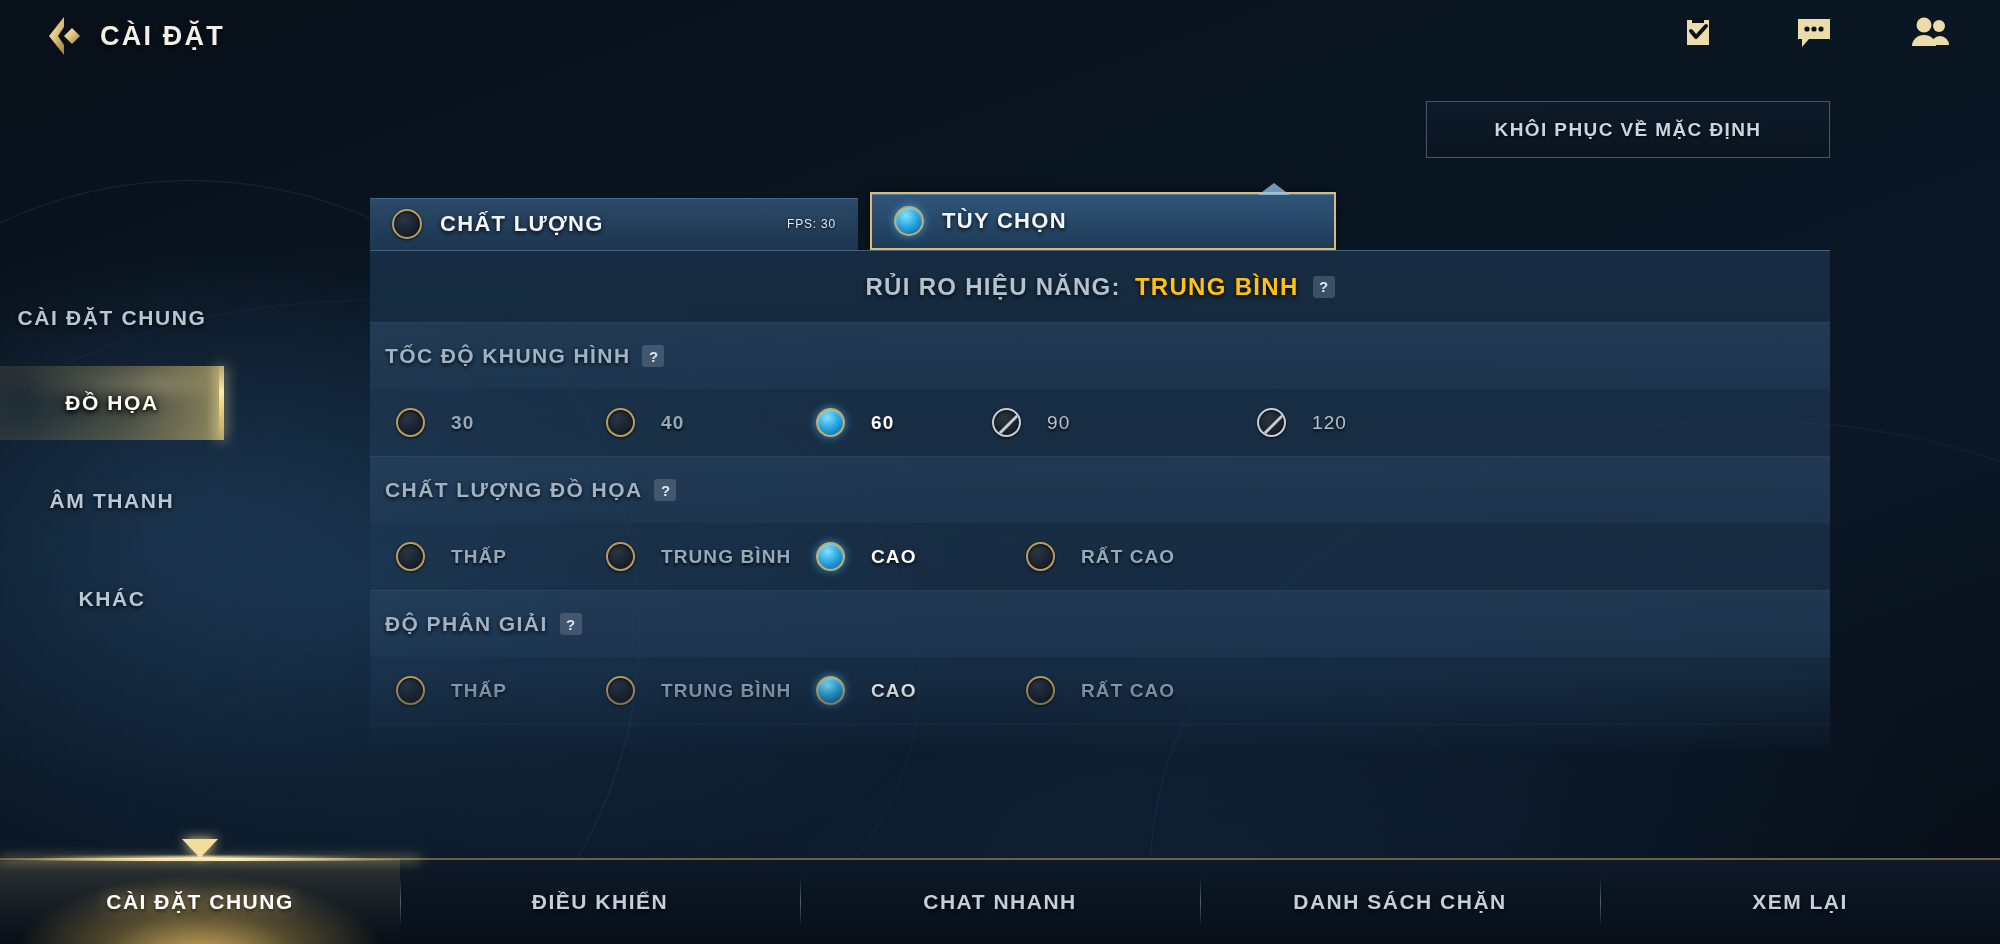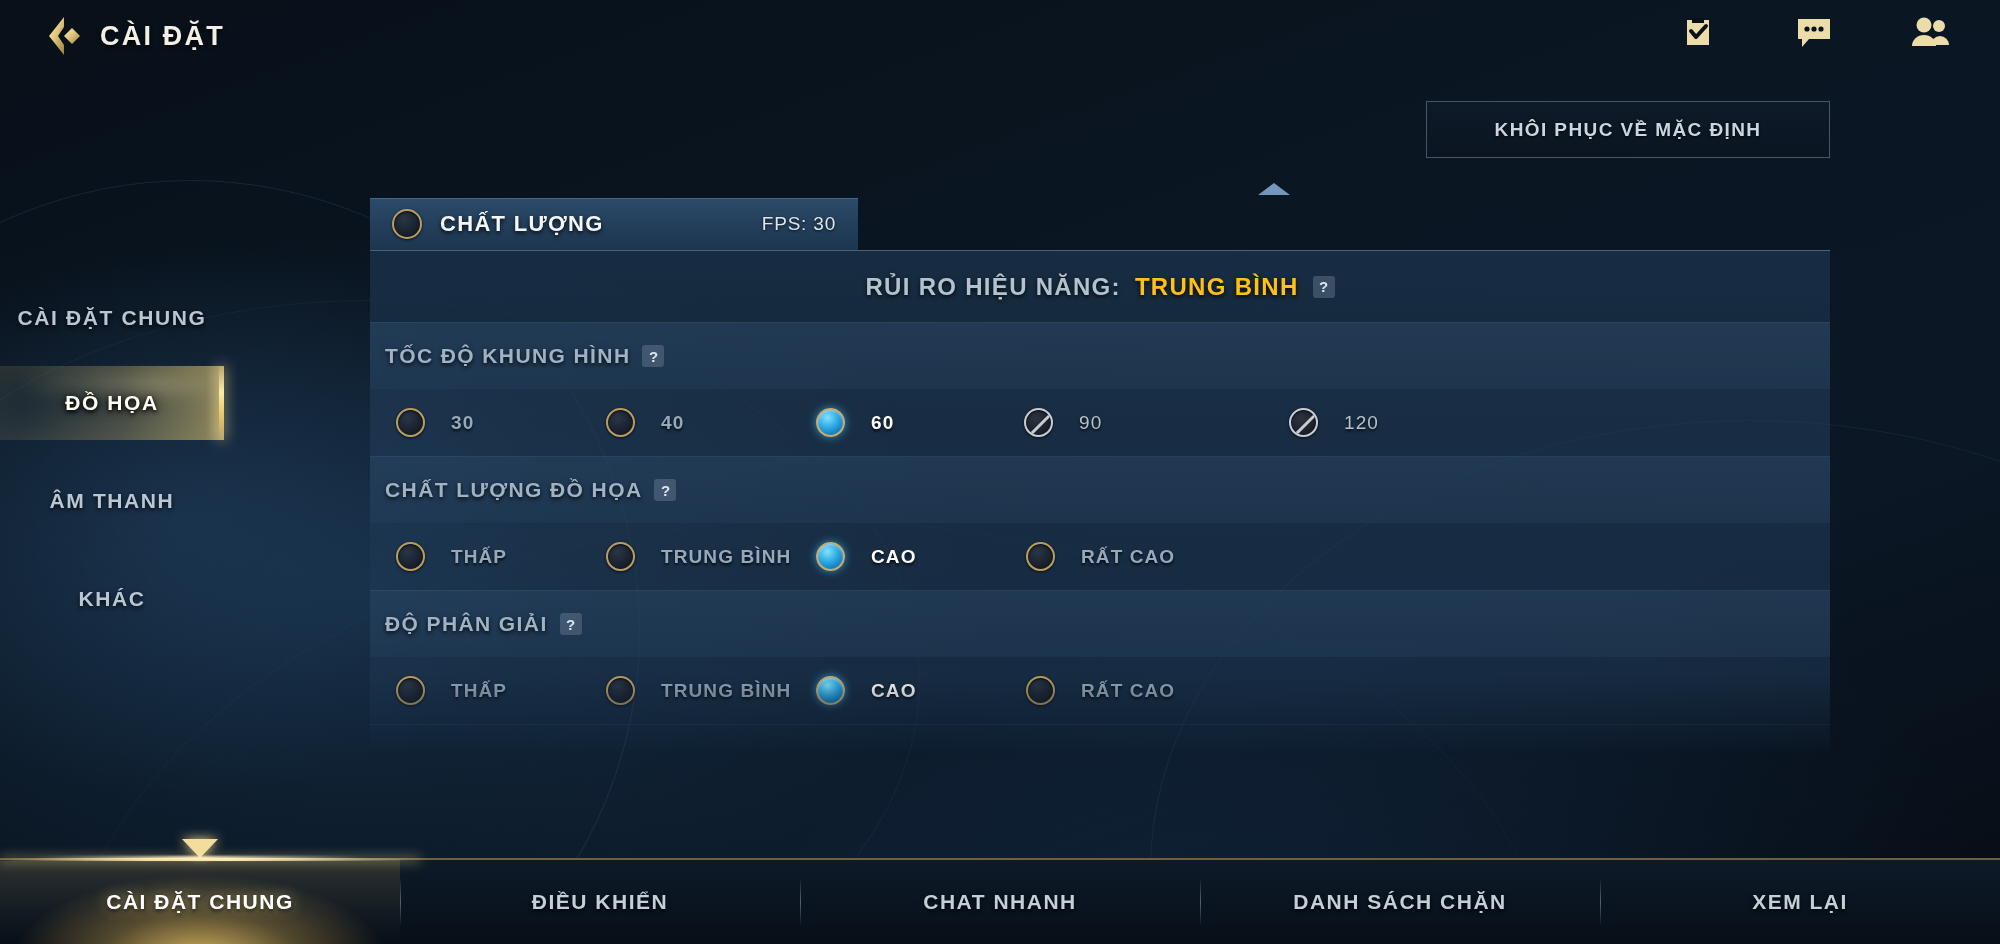--- a/index.html
+++ b/index.html
@@ -154,21 +154,21 @@
   }
   .radio.blocked::after {
     content: ""; position: absolute; left: 50%; top: -6px; width: 3px; height: 44px;
     background: #c6cdd3; transform: translateX(-50%) rotate(45deg);
   }
   .tab .tlabel {
     margin-left: 18px; font-size: 22px; font-weight: bold; letter-spacing: 1.3px;
     color: #f3f7fb; text-shadow: 0 2px 4px rgba(0,0,0,0.85);
   }
   .tab .fps {
-    margin-left: auto; font-size: 19px; color: #dbe6ef; letter-spacing: 0.8px;
+    margin-left: auto; font-size: 12px; color: #dbe6ef; letter-spacing: 0.8px;
     text-shadow: 0 1px 3px rgba(0,0,0,0.8);
   }
 
   
   .panel {
     position: relative;
     width: 1460px; height: 505px;
     background: linear-gradient(180deg, rgba(36,64,92,0.62) 0%, rgba(28,52,78,0.62) 100%);
     border-top: 1px solid rgba(150,195,235,0.38);
     overflow: hidden;
@@ -335,20 +335,24 @@
   </div>
 
   <div class="main">
 
     <div class="tabs">
       <div class="tab t1">
         <span class="radio"></span>
         <span class="tlabel">CHẤT LƯỢNG</span>
         <span class="fps">FPS: 30</span>
       </div>
+      <div class="tab t3">
+        <span class="radio on"></span>
+        <span class="tlabel">TÙY CHỌN</span>
+      </div>
     </div>
 
     <div class="panel">
 
       <div class="risk-row">
         <span class="risk-label">RỦI RO HIỆU NĂNG:</span>
         <span class="risk-value">TRUNG BÌNH</span>
         <span class="help">?</span>
       </div>
 
@@ -359,21 +363,21 @@
         </div>
         <div class="opts">
           <div class="opt" style="width:210px">
             <span class="radio sm"></span>
             <span class="otext">30</span>
           </div>
           <div class="opt" style="width:210px">
             <span class="radio sm"></span>
             <span class="otext">40</span>
           </div>
-          <div class="opt sel" style="width:208px">
+          <div class="opt sel" style="width:176px">
             <span class="radio sm on"></span>
             <span class="otext">60</span>
           </div>
           <div class="opt dis" style="width:265px">
             <span class="radio sm blocked"></span>
             <span class="otext">90</span>
           </div>
           <div class="opt dis">
             <span class="radio sm blocked"></span>
             <span class="otext">120</span>

